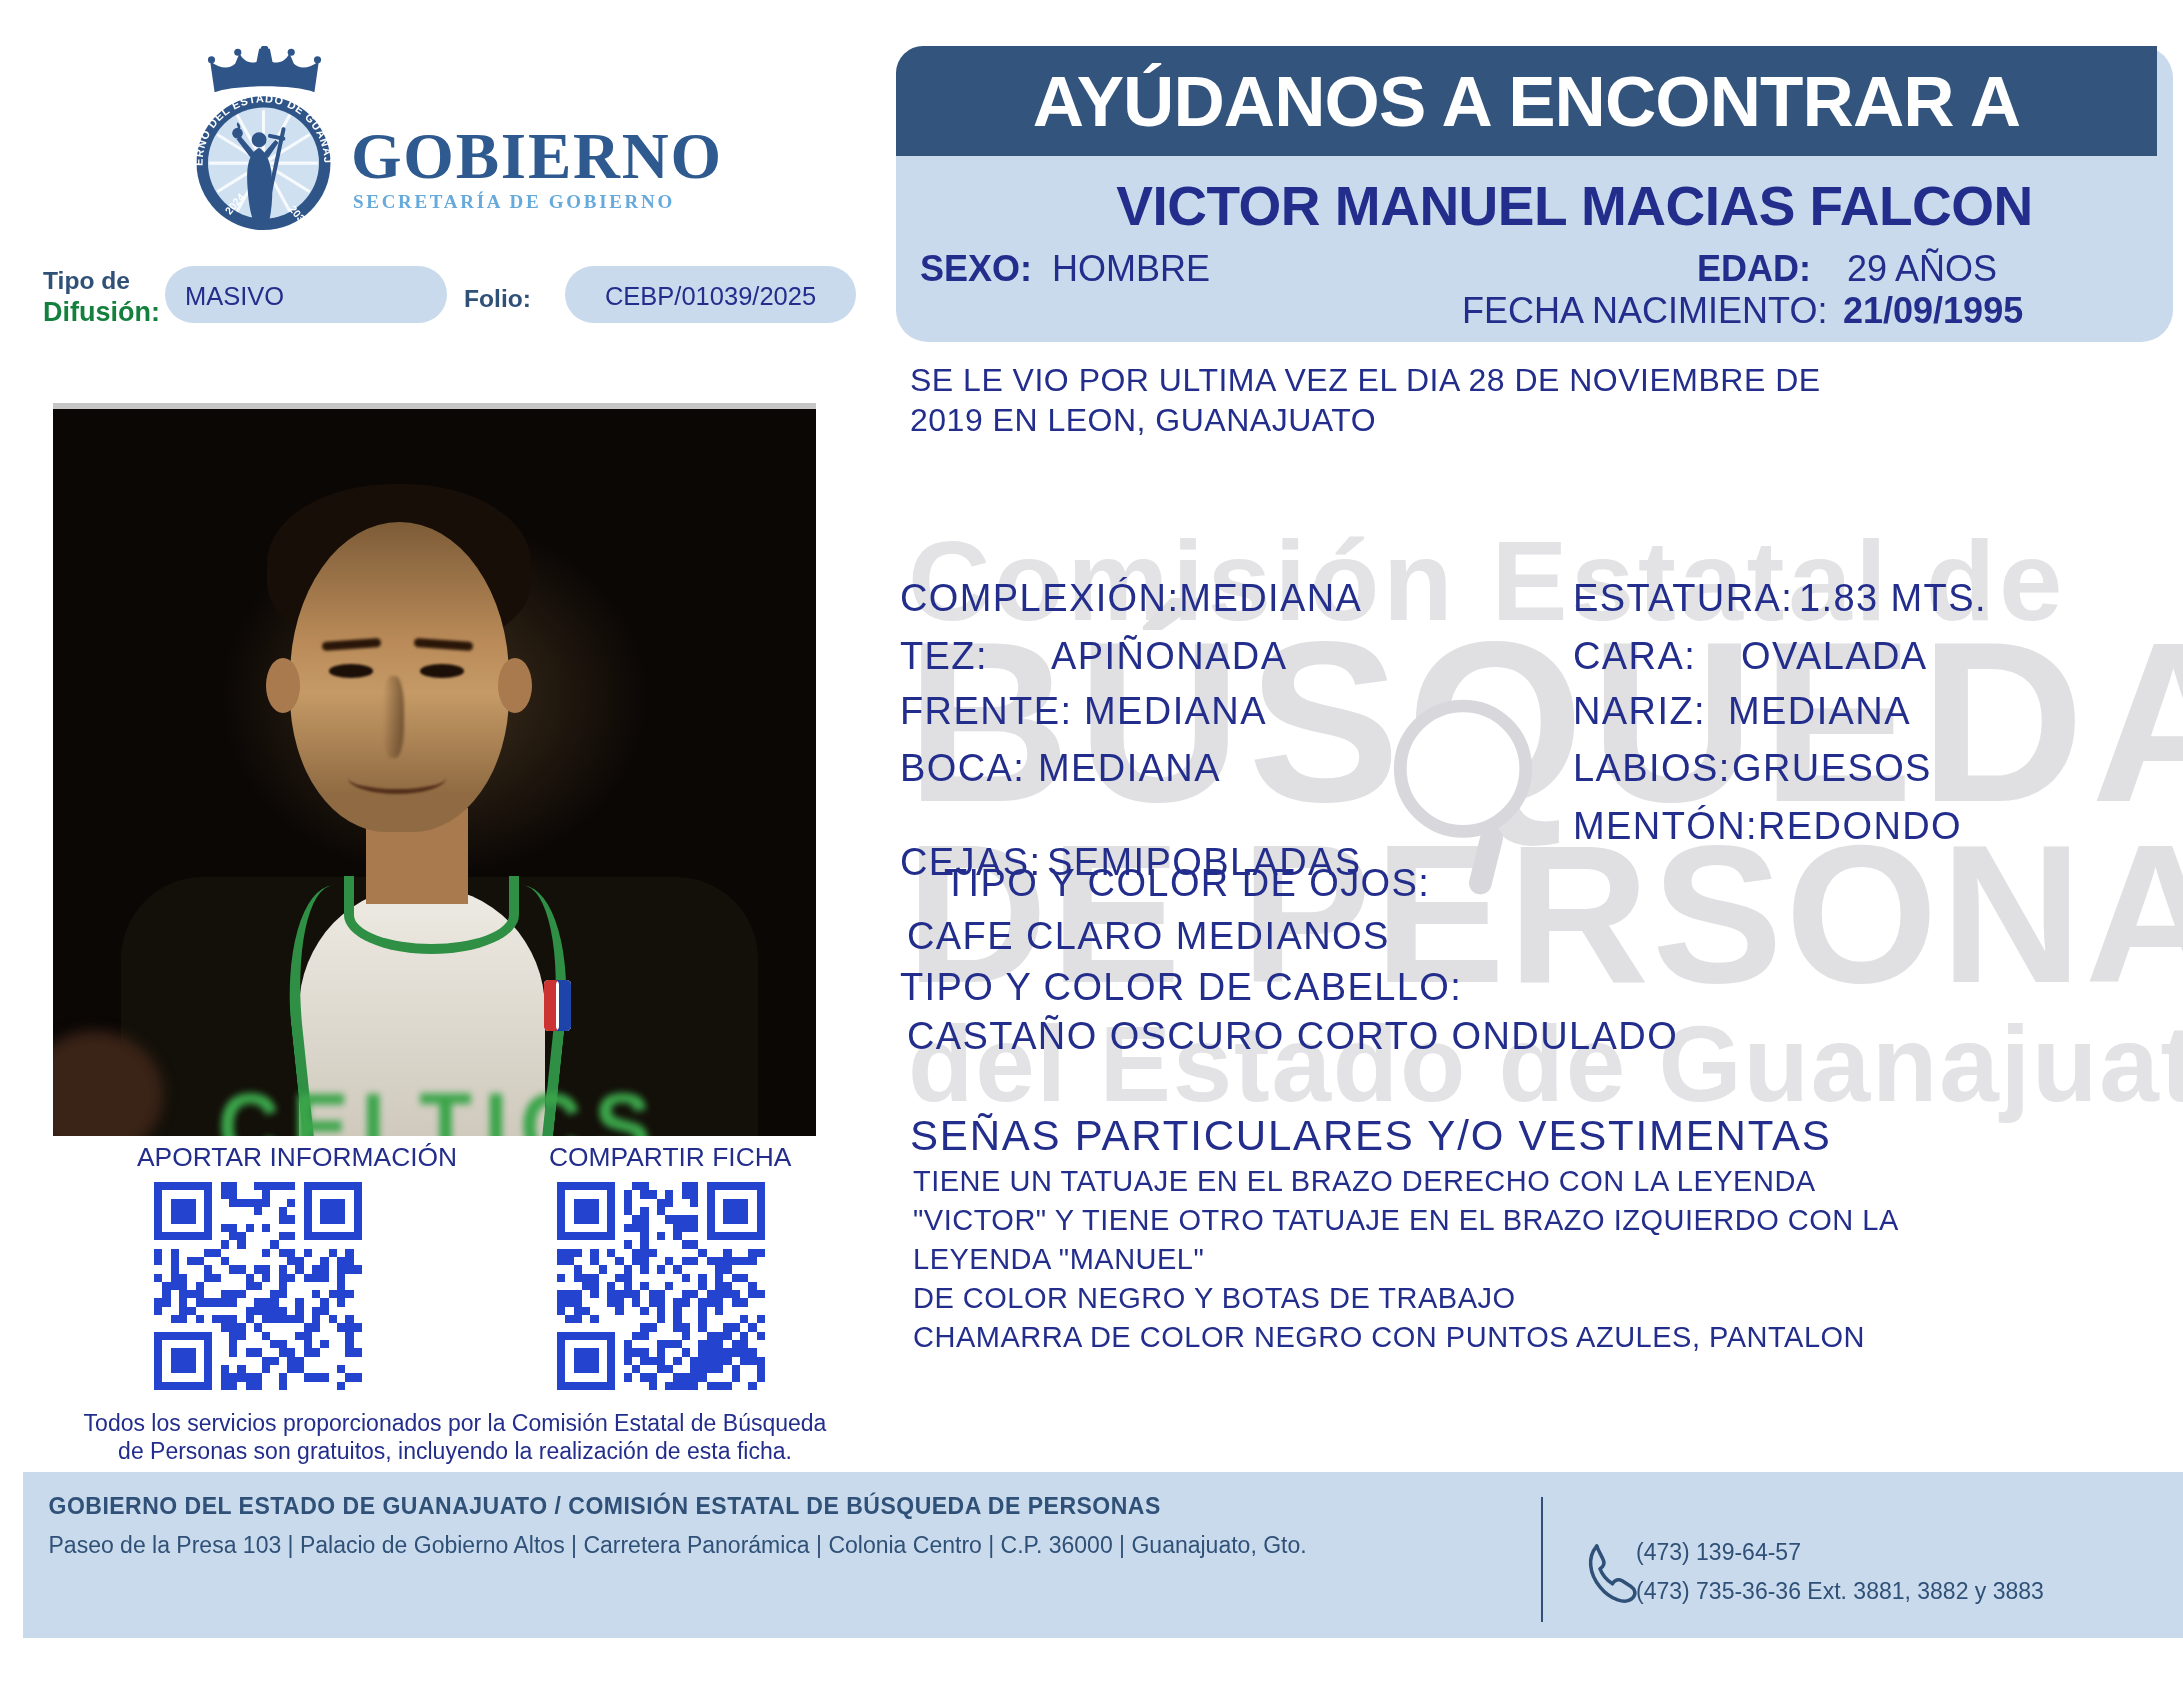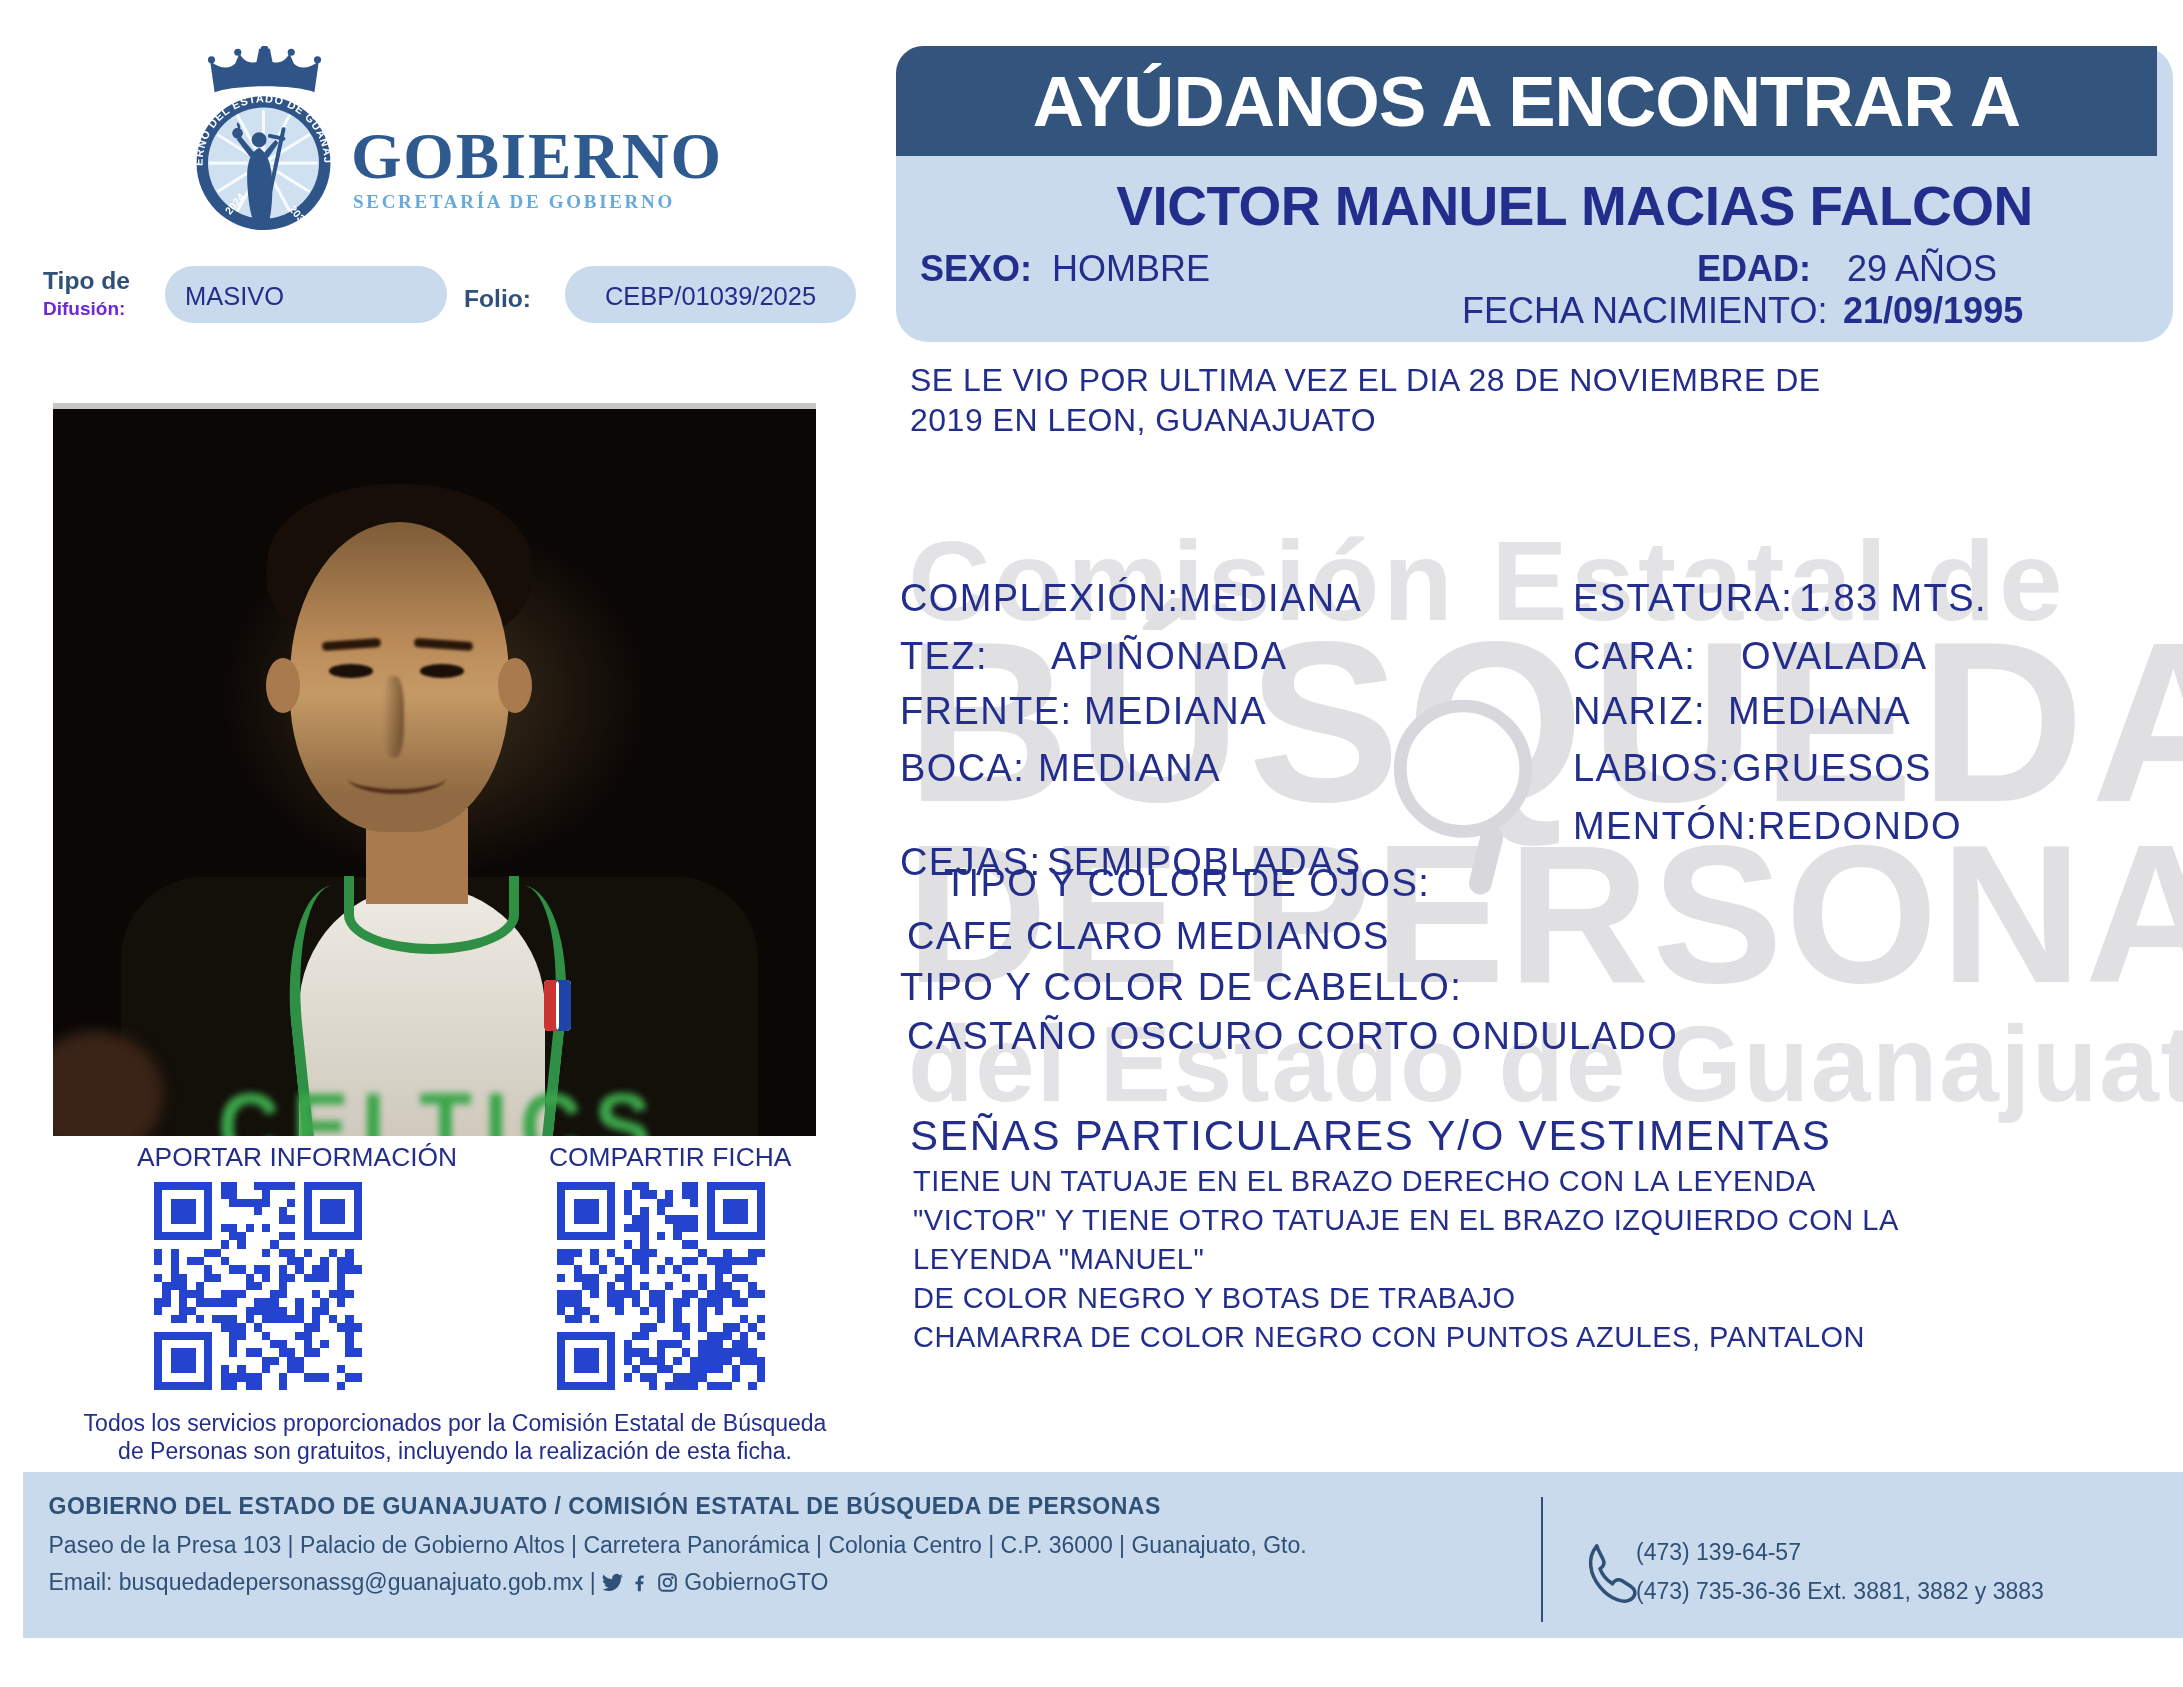--- a/index.html
+++ b/index.html
@@ -10,21 +10,21 @@
   
   .crown{position:absolute;left:204px;top:46px;width:121px;height:49px;}
   .seal{position:absolute;left:193px;top:86px;width:141px;height:152px;}
   .wordmark{position:absolute;left:351px;top:119px;font-family:"Liberation Serif",serif;
             font-weight:700;font-size:65px;color:#2E5A8F;letter-spacing:1.8px;}
   .subtitle{position:absolute;left:353px;top:191px;font-family:"Liberation Serif",serif;
             font-weight:700;font-size:19px;color:#66A9DB;letter-spacing:2.7px;}
 
   
   .tipo1{left:43px;top:269px;font-size:24.6px;font-weight:700;color:#2F5077;}
-  .tipo2{left:43px;top:299px;font-size:19px;font-weight:700;color:#6d28d9;}
+  .tipo2{left:43px;top:299px;font-size:27px;font-weight:700;color:#15803d;}
   .pill{position:absolute;height:57px;background:#C9DAEC;border-radius:30px;}
   .pill-masivo{left:165px;top:266px;width:282px;}
   .pill-masivo span{position:absolute;left:20px;top:16.4px;font-size:25.5px;color:#232E8C;}
   .folio-label{left:464px;top:287px;font-size:24.6px;font-weight:700;color:#2F5077;}
   .pill-folio{left:565px;top:266px;width:291px;}
   .pill-folio span{position:absolute;left:0;top:16.4px;width:100%;text-align:center;font-size:25.5px;color:#232E8C;}
 
   
   .photo{position:absolute;left:53px;top:403px;width:763px;height:733px;background:#0B0705;overflow:hidden;}
   .photo *{position:absolute;}
@@ -697,36 +697,20 @@
     <div>TIENE UN TATUAJE EN EL BRAZO DERECHO CON LA LEYENDA</div>
     <div>"VICTOR" Y TIENE OTRO TATUAJE EN EL BRAZO IZQUIERDO CON LA</div>
     <div>LEYENDA "MANUEL"</div>
     <div>DE COLOR NEGRO Y BOTAS DE TRABAJO</div>
     <div>CHAMARRA DE COLOR NEGRO CON PUNTOS AZULES, PANTALON</div>
   </div>
 
   <div class="footer">
     <div class="f-org">GOBIERNO DEL ESTADO DE GUANAJUATO / COMISIÓN ESTATAL DE BÚSQUEDA DE PERSONAS</div>
     <div class="f-addr">Paseo de la Presa 103   |   Palacio de Gobierno Altos   |   Carretera Panorámica   | Colonia Centro   |   C.P. 36000   | Guanajuato, Gto.</div>
-    <div class="f-email">
-      <span>Email: busquedadepersonassg@guanajuato.gob.mx</span>
-      <span>|</span>
-      <svg viewBox="0 0 24 24">
-        <path fill="#2F5077" d="M23.95 4.57a10 10 0 01-2.82.78 4.96 4.96 0 002.16-2.72c-.95.55-2 .96-3.12 1.18a4.92 4.92 0 00-8.39 4.48A13.97 13.97 0 011.64 3.16a4.92 4.92 0 001.52 6.57 4.9 4.9 0 01-2.23-.62v.06a4.92 4.92 0 003.95 4.83 5 5 0 01-2.21.08 4.94 4.94 0 004.6 3.42A9.87 9.87 0 010 19.54a13.94 13.94 0 007.55 2.21c9.05 0 14-7.5 14-13.99 0-.21 0-.42-.02-.63a9.94 9.94 0 002.42-2.56z"></path>
-      </svg>
-      <svg viewBox="0 0 24 24">
-        <path fill="#2F5077" d="M13.5 22v-8h2.7l.4-3.2h-3.1V8.7c0-.9.3-1.6 1.6-1.6h1.7V4.2c-.3 0-1.3-.1-2.5-.1-2.5 0-4.2 1.5-4.2 4.3v2.4H7.4V14h2.7v8h3.4z"></path>
-      </svg>
-      <svg viewBox="0 0 24 24">
-        <rect x="2.5" y="2.5" width="19" height="19" rx="5" fill="none" stroke="#2F5077" stroke-width="2.2"></rect>
-        <circle cx="12" cy="12" r="4.4" fill="none" stroke="#2F5077" stroke-width="2.2"></circle>
-        <circle cx="17.6" cy="6.4" r="1.5" fill="#2F5077"></circle>
-      </svg>
-      <span>GobiernoGTO</span>
-    </div>
     <div class="f-div"></div>
     <svg class="f-phone-icon" viewBox="0 0 120 135">
       <path d="M32 14 C16 34 18 66 40 93 C60 118 92 130 106 114 C112 107 110 98 101 92 L84 81 C77 77 69 79 65 87 C55 81 45 70 40 57 C48 53 50 45 46 38 L37 20 C33 10 35 10 32 14 Z" fill="none" stroke="#2F5077" stroke-width="7" stroke-linejoin="round"></path>
     </svg>
     <div class="f-ph1">(473) 139-64-57</div>
     <div class="f-ph2">(473) 735-36-36 Ext. 3881, 3882 y 3883</div>
   </div>
 
 </div>
 

